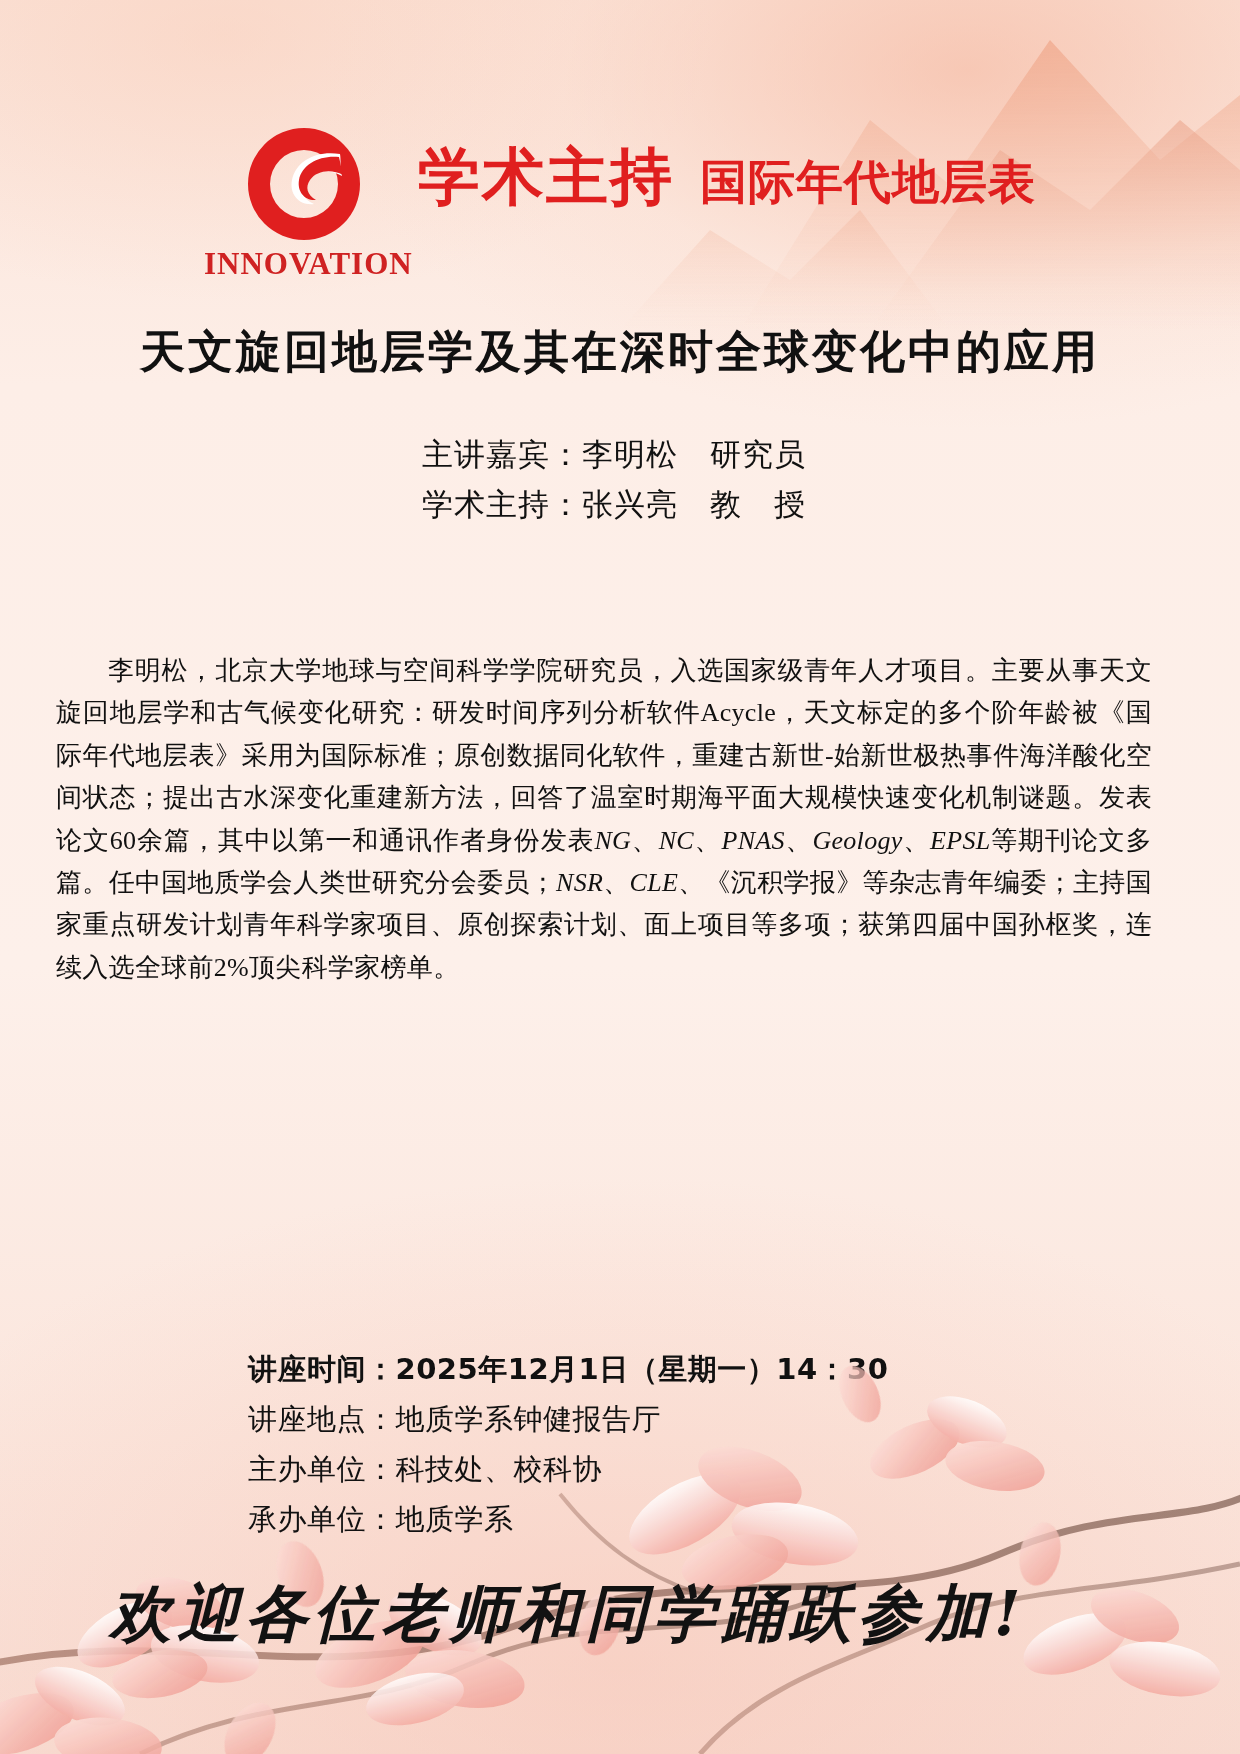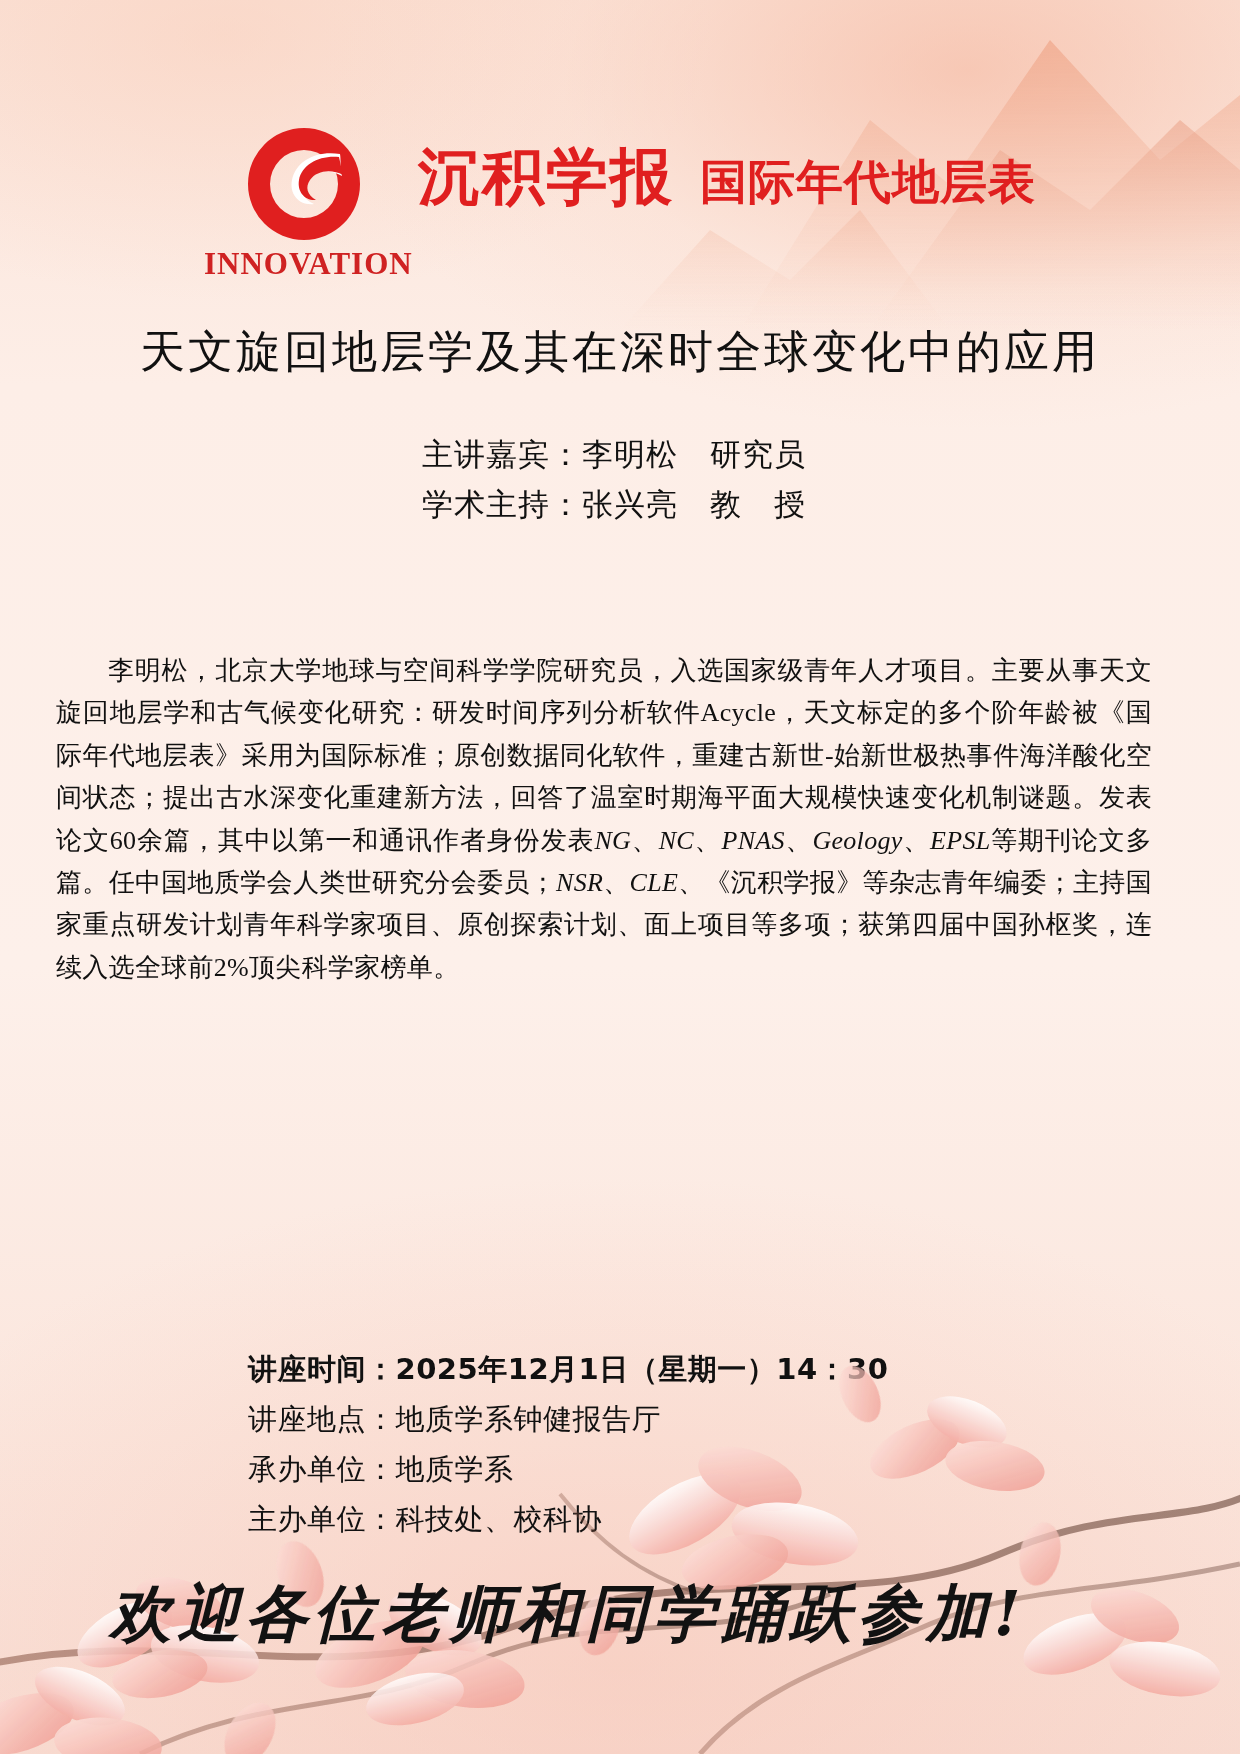--- a/index.html
+++ b/index.html
@@ -97,21 +97,21 @@
   }
 
   
   .lecture-title {
     position: absolute;
     top: 322px;
     left: 0;
     width: 1240px;
     text-align: center;
     font-family: "DejaVu Sans", sans-serif;
-    font-weight: 400;
+    font-weight: 700;
     font-size: 45px;
     letter-spacing: 3px;
     color: #111;
   }
 
   
   .speakers {
     position: absolute;
     top: 430px;
     left: 0;
@@ -194,39 +194,39 @@
   <div class="header">
     <div class="logo-block">
       <svg class="logo-mark" viewBox="0 0 120 120">
         <path d="M60 4 A56 56 0 1 0 60 116 A56 56 0 1 0 60 4 Z M60 26 A34 34 0 1 1 60 94 A34 34 0 1 1 60 26 Z" fill="#e01f1f"></path>
         <path d="M96 30 C74 26 52 36 48 56 C45 71 56 82 70 80 C60 76 56 67 60 59 C66 47 84 44 98 52 C96 43 97 35 96 30 Z" fill="#ffffff"></path>
         <path d="M95 33 C76 31 58 40 55 56 C53 68 61 77 72 76 C63 71 61 63 66 56 C73 46 88 45 99 51 C97 43 96 37 95 33 Z" fill="#e01f1f"></path>
       </svg>
       <div class="logo-word">INNOVATION</div>
     </div>
     <div class="header-titles">
-      <div class="forum-name">沉积学报</div>
+      <div class="forum-name">学术主持</div>
       <div class="forum-issue">国际年代地层表</div>
     </div>
   </div>
 
   <div class="lecture-title">天文旋回地层学及其在深时全球变化中的应用</div>
 
   <div class="speakers">
     <div>主讲嘉宾：李明松　研究员</div>
     <div>学术主持：张兴亮　教　授</div>
   </div>
 
   <div class="bio"><span>李明松，北京大学地球与空间科学学院研究员，入选国家级青年人才项目。主要从事天文旋回地层学和古气候变化研究：研发时间序列分析软件Acycle，天文标定的多个阶年龄被《国际年代地层表》采用为国际标准；原创数据同化软件，重建古新世-始新世极热事件海洋酸化空间状态；提出古水深变化重建新方法，回答了温室时期海平面大规模快速变化机制谜题。发表论文60余篇，其中以第一和通讯作者身份发表</span><i>NG</i><span>、</span><i>NC</i><span>、</span><i>PNAS</i><span>、</span><i>Geology</i><span>、</span><i>EPSL</i><span>等期刊论文多篇。任中国地质学会人类世研究分会委员；</span><i>NSR</i><span>、</span><i>CLE</i><span>、《沉积学报》等杂志青年编委；主持国家重点研发计划青年科学家项目、原创探索计划、面上项目等多项；获第四届中国孙枢奖，连续入选全球前2%顶尖科学家榜单。</span></div>
 
   <div class="info">
     <div class="row bold">讲座时间：2025年12月1日（星期一）14：30</div>
     <div class="row">讲座地点：地质学系钟健报告厅</div>
+    <div class="row">主办单位：科技处、校科协</div>
     <div class="row">承办单位：地质学系</div>
-    <div class="row">主办单位：科技处、校科协</div>
   </div>
 
   <svg class="flowers" viewBox="0 0 1240 560" preserveAspectRatio="none">
     <defs>
       <linearGradient id="pet" x1="0" y1="0" x2="0" y2="1">
         <stop offset="0%" stop-color="#ffffff" stop-opacity="0.95"></stop>
         <stop offset="100%" stop-color="#f3a9a0" stop-opacity="0.95"></stop>
       </linearGradient>
       <linearGradient id="pet2" x1="0" y1="0" x2="1" y2="1">
         <stop offset="0%" stop-color="#fde6e0" stop-opacity="0.95"></stop>

